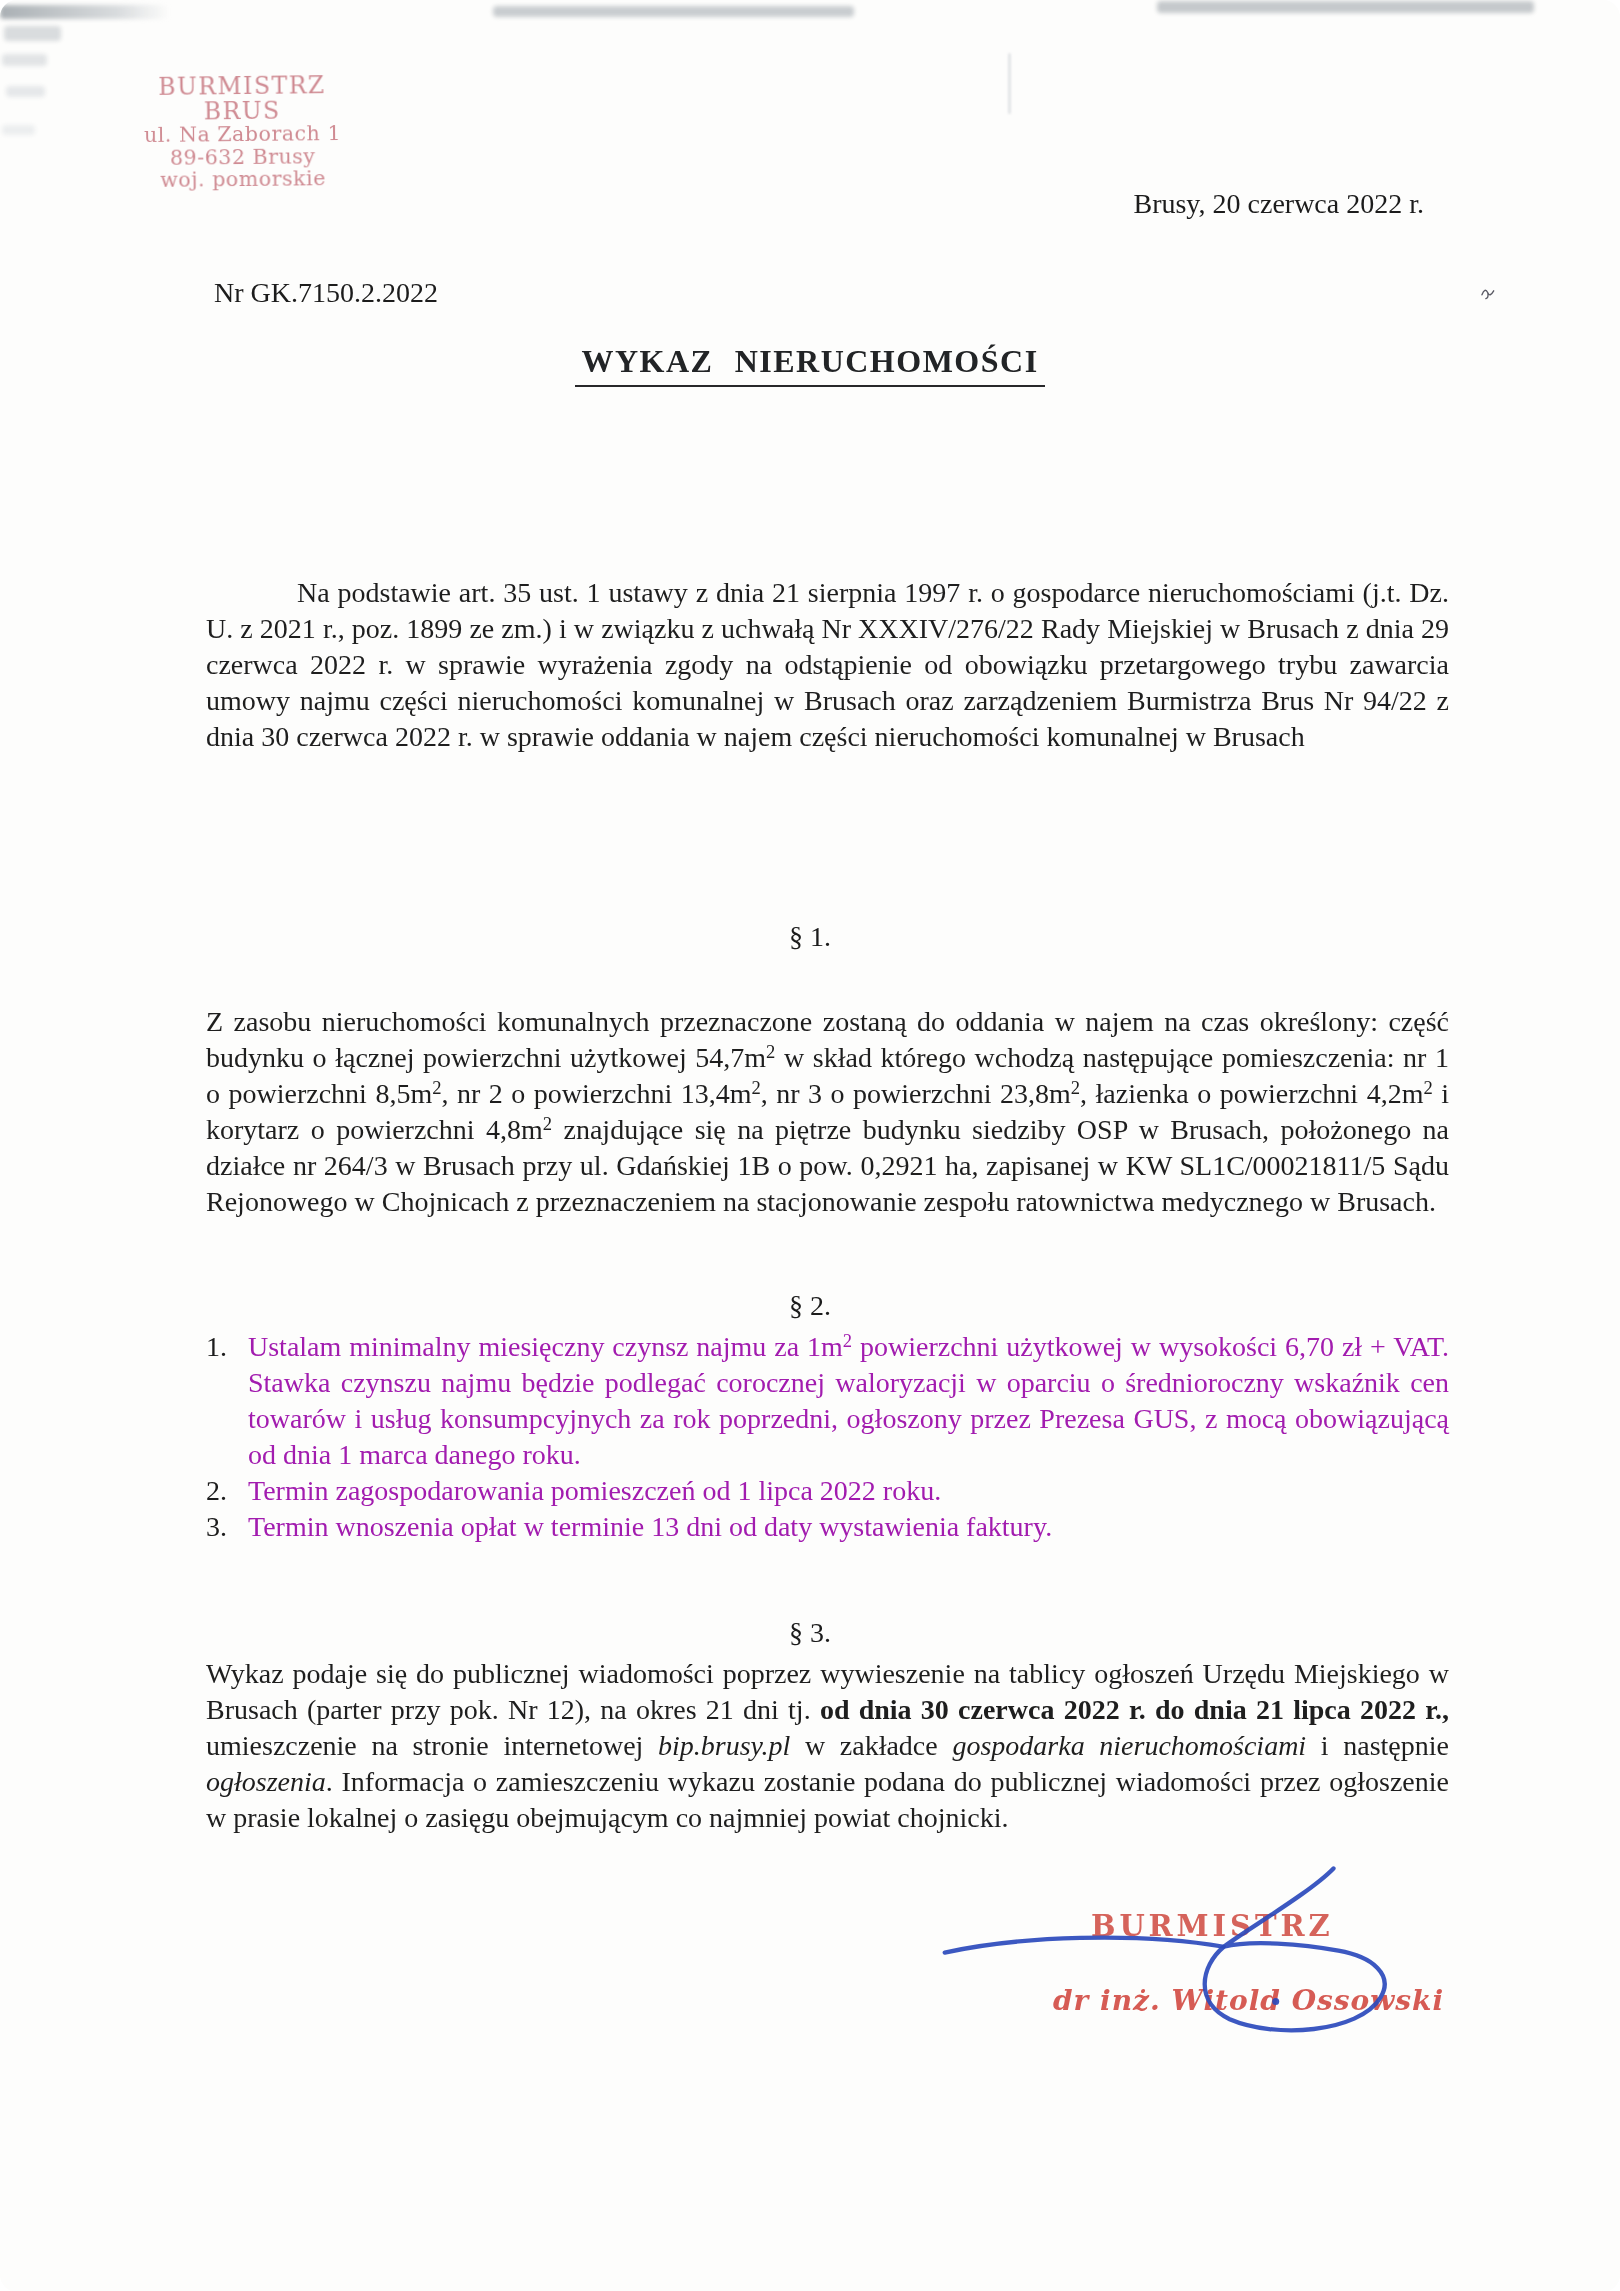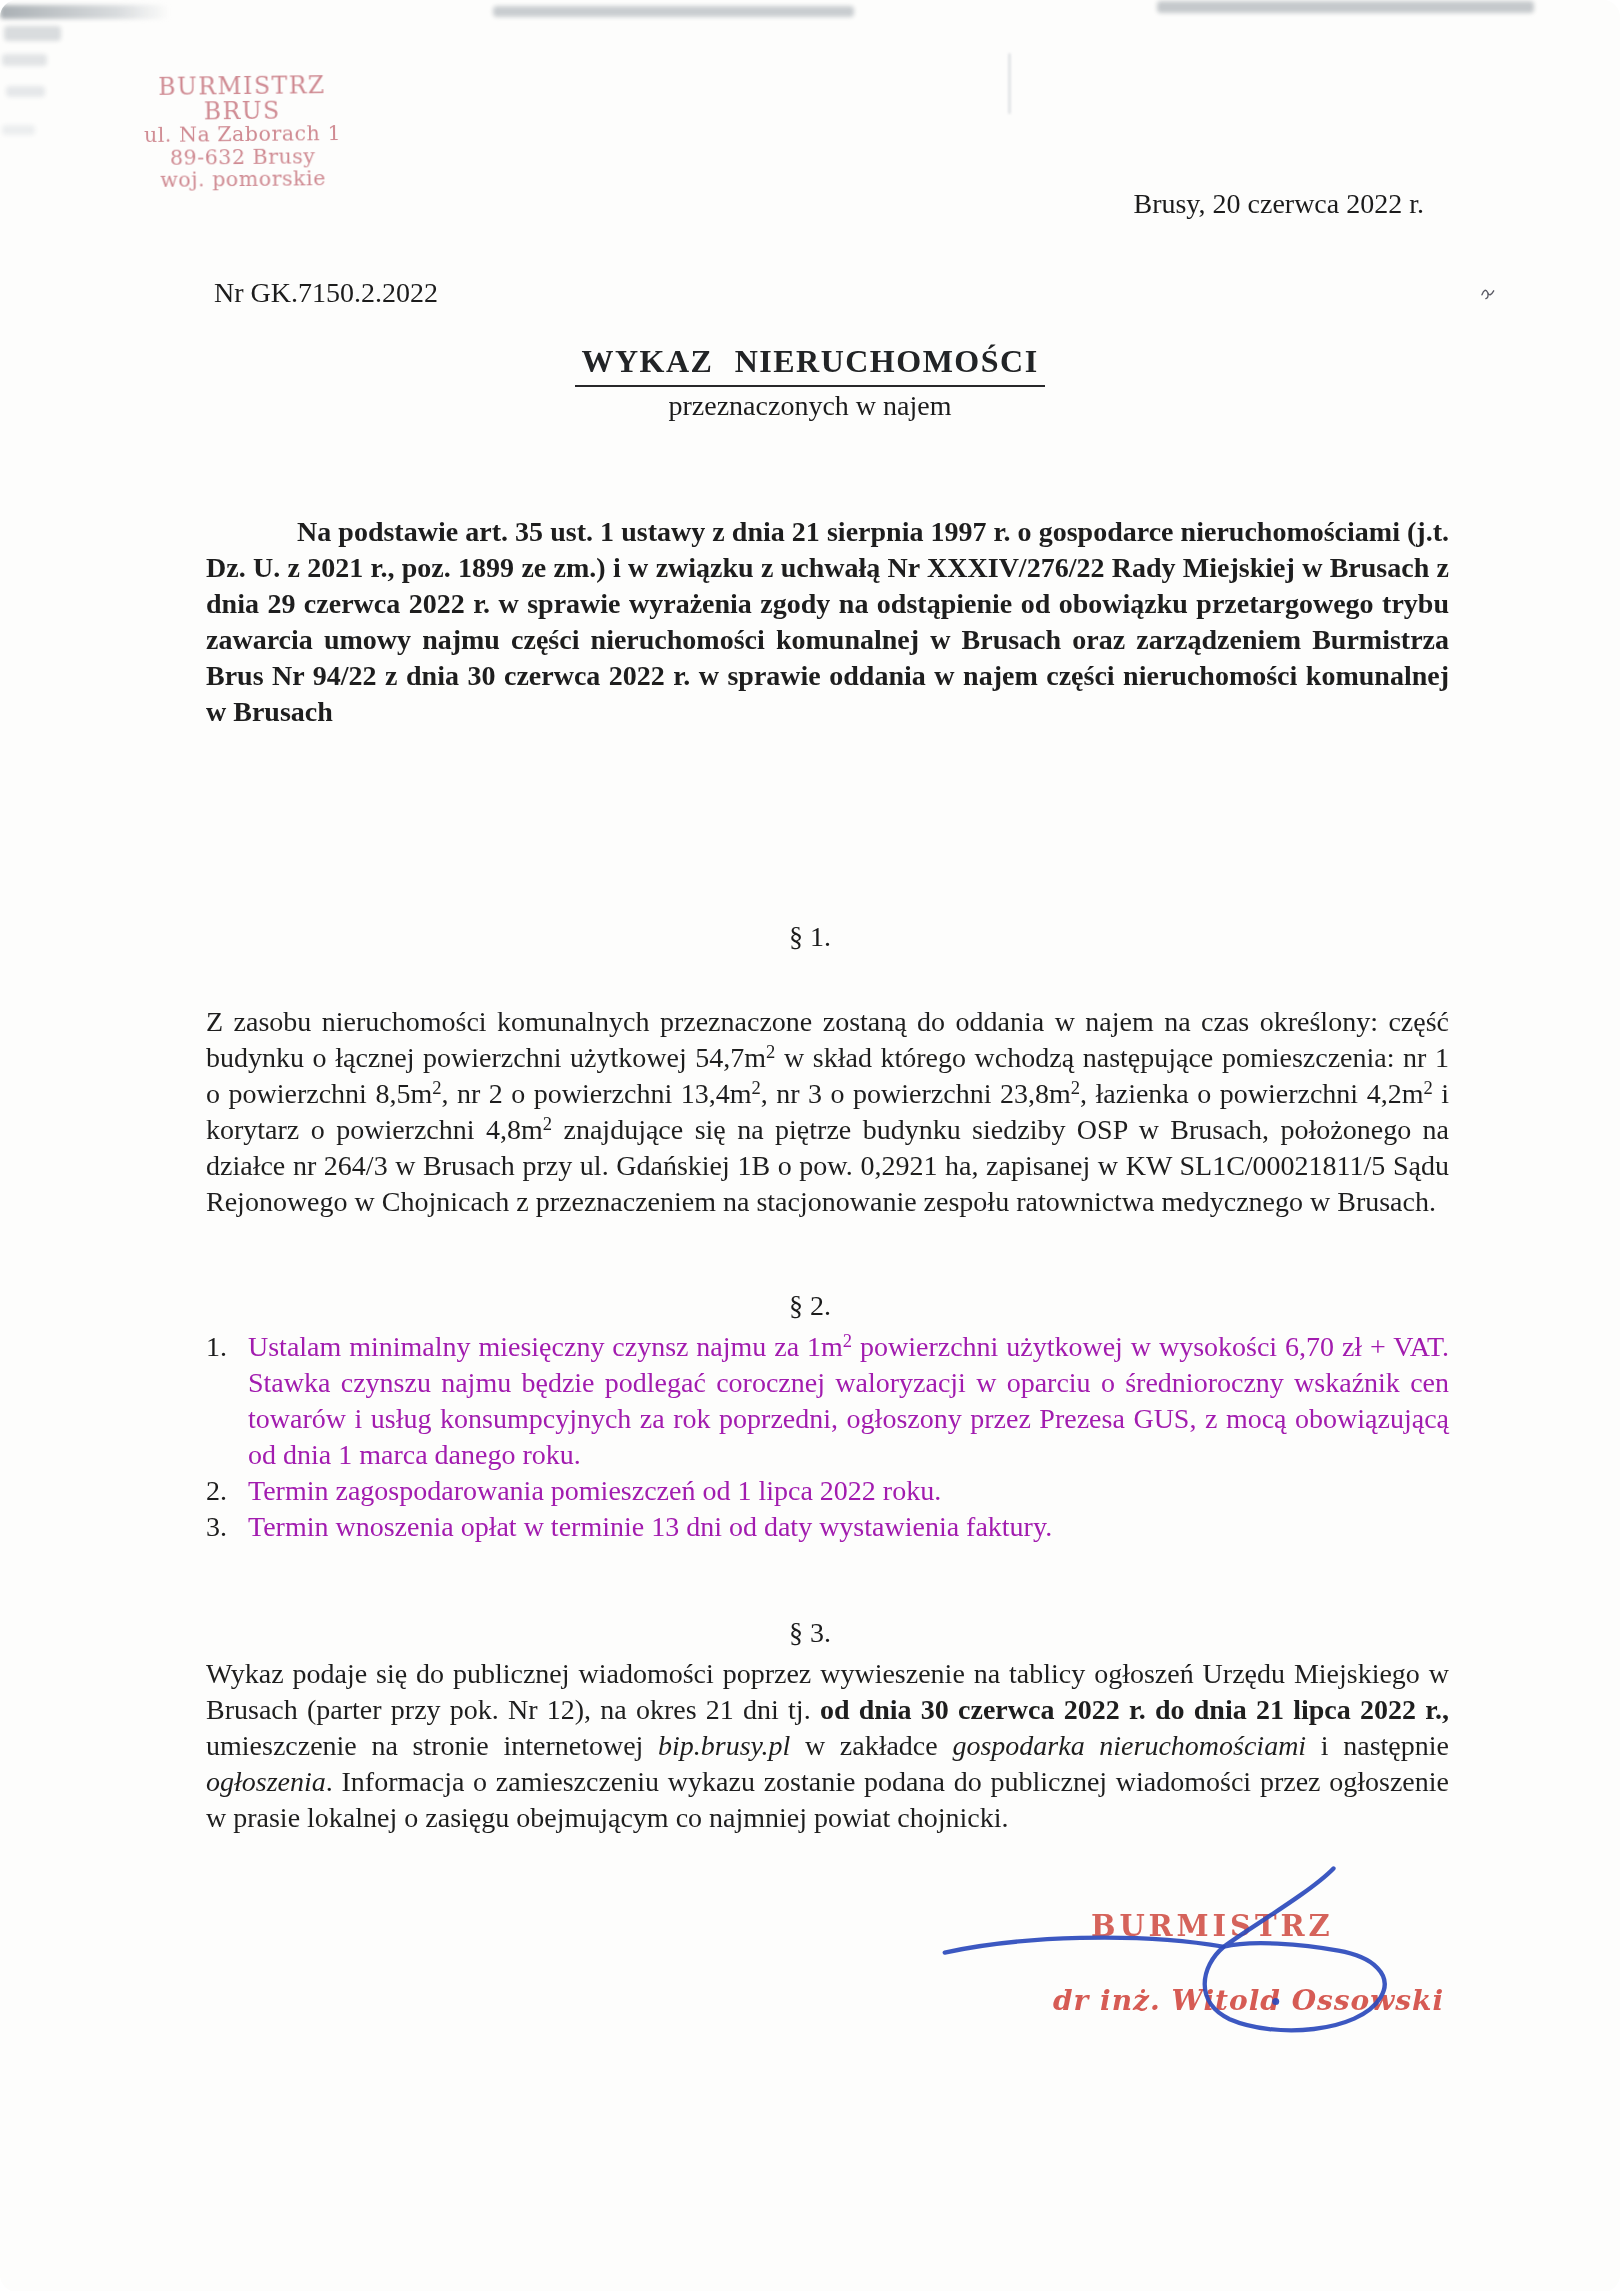--- a/index.html
+++ b/index.html
@@ -39,21 +39,21 @@
   .doc-title{
     display:inline-block;font-size:32px;font-weight:bold;letter-spacing:1.5px;word-spacing:11.8px;
     border-bottom:2.9px solid #28282a;padding:0 5.9px 4.9px 5.9px;color:#222426;
   }
   .doc-subtitle{position:absolute;left:0;top:390px;width:1620px;text-align:center;font-size:28px;}
   
   .para{
     position:absolute;left:206px;width:1243px;
     font-size:28px;line-height:36px;text-align:justify;color:#1e1e1e;
   }
-  .intro{top:514px;text-indent:91px;font-weight:bold;}
+  .intro{top:575px;text-indent:91px;}
   .announce{position:absolute;left:0;top:841px;width:1620px;text-align:center;font-size:28px;font-weight:bold;color:#1a1a1a;}
   .sec-mark{position:absolute;left:0;width:1620px;text-align:center;font-size:28px;}
   .mark1{top:921px;} .mark2{top:1290px;} .mark3{top:1617px;}
   .sec1{top:1004px;}
   .sec3{top:1656px;}
   .rent-list{position:absolute;left:206px;top:1329px;width:1243px;font-size:28px;line-height:36px;}
   .list-row{display:flex;}
   .list-no{flex:none;width:42px;}
   .list-text{flex:1;text-align:justify;color:#a21caf;}
   sup{font-size:18.6px;line-height:0;vertical-align:8.8px;letter-spacing:0;}
@@ -96,21 +96,20 @@
 
   <svg class="tiny-svg" style="left:1480px;top:284px;" width="17.6" height="17.6" viewBox="0 0 18 18">
     <path d="M2,11 Q5,3 8,9 Q10,14 14,7 M8,9 q1,5 -2,6" stroke="#5a5a64" stroke-width="1.4" fill="none" stroke-linecap="round"></path>
   </svg>
 
   <div class="ref-number">Nr GK.7150.2.2022</div>
 
   <div class="title-wrap">
     <span class="doc-title">WYKAZ NIERUCHOMOŚCI</span>
   </div>
-  <div class="doc-subtitle">przeznaczonych w najem</div>
 
   <div class="para intro">Na podstawie art. 35 ust. 1 ustawy z dnia 21 sierpnia 1997 r. o gospodarce nieruchomościami (j.t. Dz. U. z 2021 r., poz. 1899 ze zm.) i w związku z uchwałą Nr XXXIV/276/22 Rady Miejskiej w Brusach z dnia 29 czerwca 2022 r.  w sprawie wyrażenia zgody na odstąpienie od obowiązku przetargowego trybu zawarcia umowy najmu części nieruchomości komunalnej w Brusach oraz zarządzeniem Burmistrza Brus Nr 94/22 z dnia 30 czerwca 2022 r. w sprawie oddania w najem części nieruchomości komunalnej w  Brusach</div>
 
 
   <div class="sec-mark mark1">§ 1.</div>
   <div class="para sec1"><span>Z zasobu nieruchomości komunalnych przeznaczone zostaną do oddania w najem na czas określony: część budynku o łącznej powierzchni użytkowej 54,7m</span><sup>2</sup><span> w skład którego wchodzą następujące pomieszczenia: nr 1 o powierzchni 8,5m</span><sup>2</sup><span>, nr 2 o powierzchni 13,4m</span><sup>2</sup><span>, nr 3 o powierzchni 23,8m</span><sup>2</sup><span>, łazienka o powierzchni 4,2m</span><sup>2</sup><span> i korytarz o powierzchni 4,8m</span><sup>2</sup><span> znajdujące się na piętrze budynku siedziby OSP w Brusach, położonego na działce nr 264/3 w Brusach przy ul. Gdańskiej 1B o pow. 0,2921 ha, zapisanej w KW SL1C/00021811/5 Sądu Rejonowego w Chojnicach z przeznaczeniem na stacjonowanie zespołu ratownictwa medycznego w Brusach.</span></div>
 
   <div class="sec-mark mark2">§ 2.</div>
   <div class="rent-list">
     <div class="list-row">

